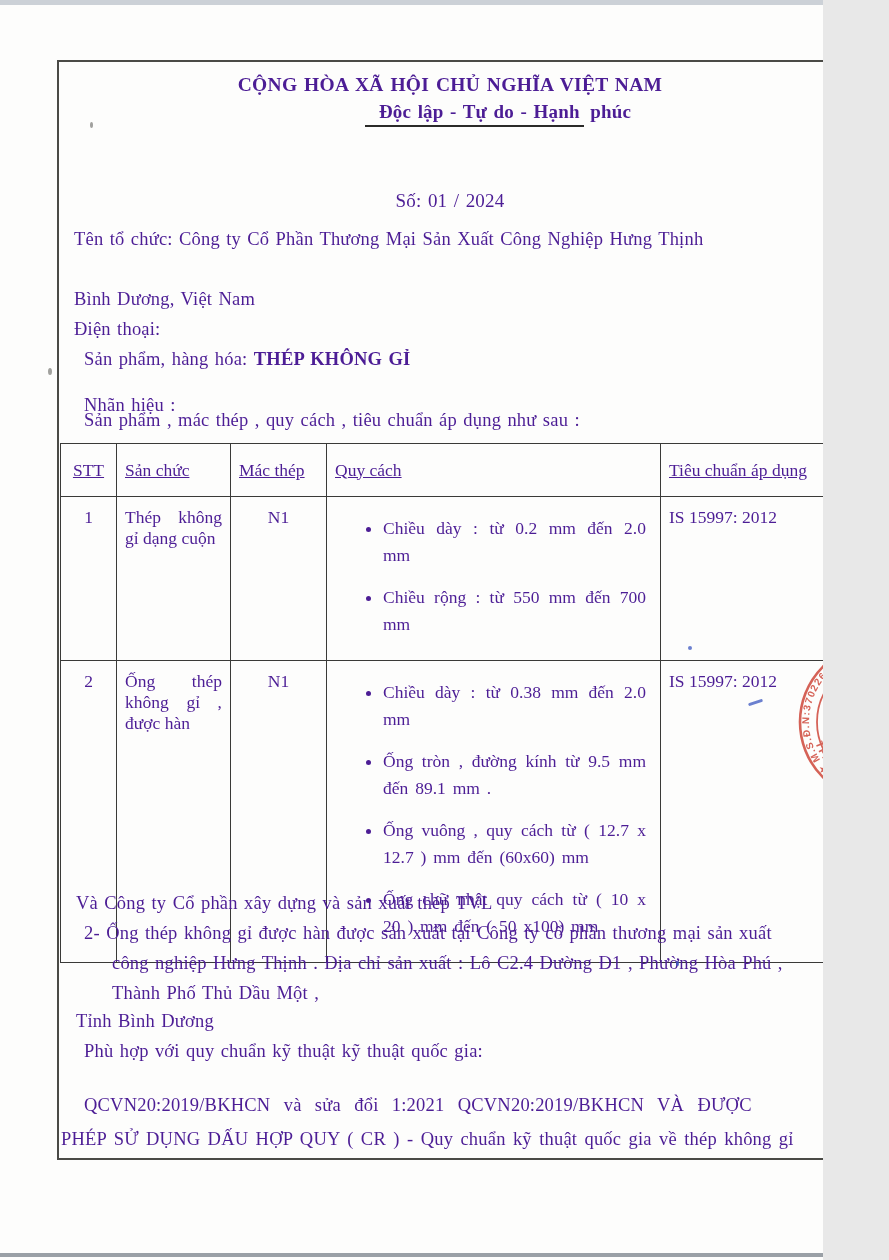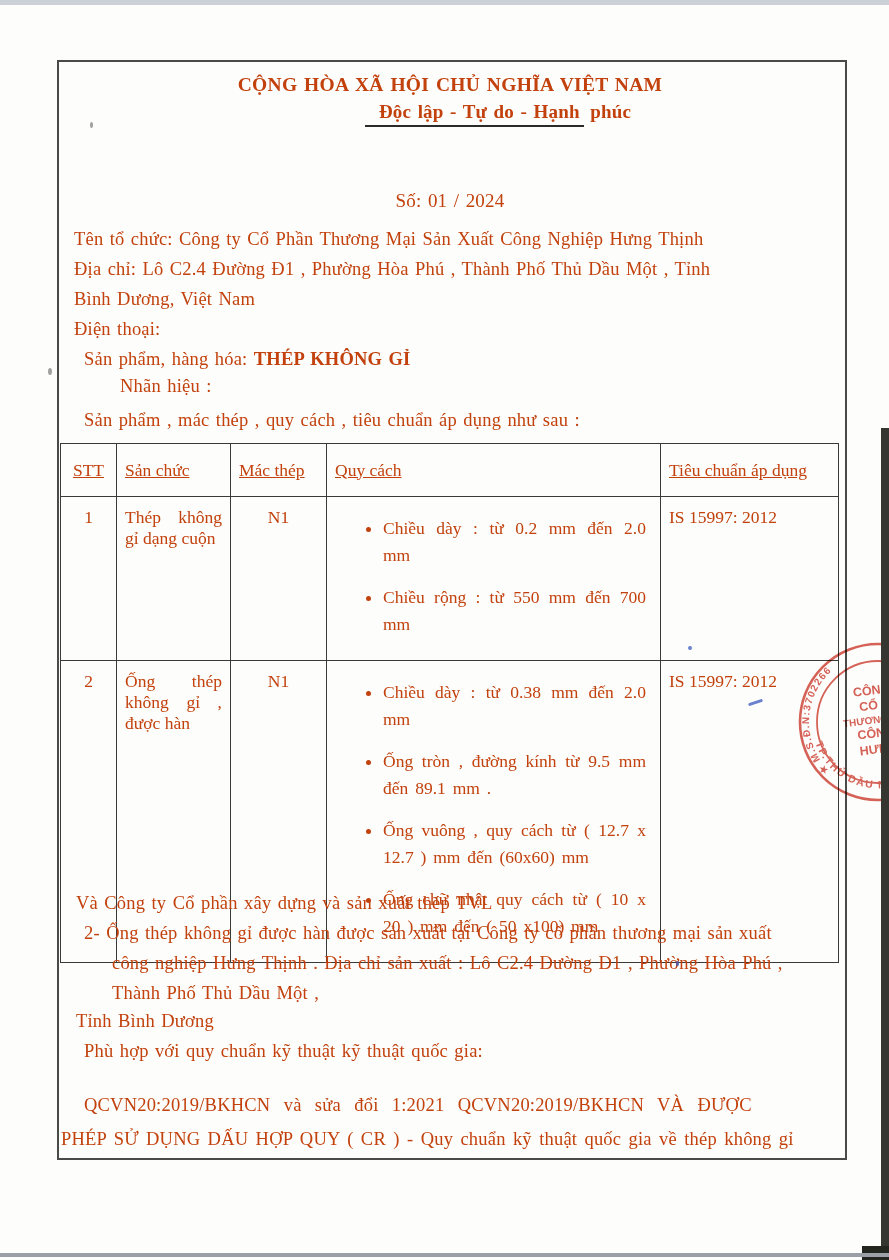--- a/index.html
+++ b/index.html
@@ -1,18 +1,18 @@
 <!DOCTYPE html>
 <html><head>
 <meta charset="utf-8">
 <style>
   html,body{margin:0;padding:0;background:#e8e8e8;}
   .scan{
-    position:relative;width:889px;height:1260px;background:#fdfdfc;
-    overflow:hidden;font-family:"Liberation Serif",serif;color:#c2410c;
+    position:relative;width:823px;height:1260px;background:#fdfdfc;
+    overflow:hidden;font-family:"Liberation Serif",serif;color:#4c1d95;
   }
   .top-strip{position:absolute;left:0;top:0;width:889px;height:5px;background:#ccd1d7;}
   .bottom-strip{position:absolute;left:0;top:1253px;width:889px;height:4px;background:#9aa0a6;}
   .right-band{position:absolute;left:881px;top:428px;width:8px;height:832px;background:#34362f;}
   .right-band-foot{position:absolute;left:862px;top:1246px;width:27px;height:14px;background:#23251f;}
   .frame{
     position:absolute;left:57px;top:60px;width:786px;height:1096px;
     border:2px solid #4a4a46;background:transparent;
   }
   .line{position:absolute;line-height:26px;font-size:18.5px;letter-spacing:.2px;word-spacing:1.5px;white-space:nowrap;}
@@ -46,25 +46,24 @@
 <div class="scan">
 
   <div class="top-strip"></div>
   <div class="frame"></div>
 
   <div class="line center nat-title">CỘNG HÒA XÃ HỘI CHỦ NGHĨA VIỆT NAM</div>
   <div class="line center motto"><span class="u">Độc lập - Tự do - Hạnh</span><span> phúc</span></div>
   <div class="line center doc-number">Số: 01 / 2024</div>
 
   <div class="line" style="left:74px;top:226px;">Tên tổ chức: Công ty Cổ Phần Thương Mại Sản Xuất Công Nghiệp Hưng Thịnh</div>
-  <div class="line" style="left:74px;top:256px;">Địa chỉ: Lô C2.4 Đường Đ1 , Phường Hòa Phú , Thành Phố Thủ Dầu Một , Tỉnh</div>
   <div class="line" style="left:74px;top:286px;">Bình Dương, Việt Nam</div>
   <div class="line" style="left:74px;top:316px;">Điện thoại:</div>
   <div class="line" style="left:84px;top:346px;"><span>Sản phẩm, hàng hóa: </span><b>THÉP KHÔNG GỈ</b></div>
-  <div class="line" style="left:84px;top:373px;margin-left:36px;">Nhãn hiệu :</div>
+  <div class="line" style="left:84px;top:392px;">Nhãn hiệu :</div>
   <div class="line" style="left:84px;top:407px;">Sản phẩm , mác thép , quy cách , tiêu chuẩn áp dụng như sau :</div>
 
   <table class="spec">
     <colgroup>
       <col style="width:56px">
         <col style="width:114px">
         <col style="width:96px">
         <col style="width:334px">
         <col style="width:178px">
     </colgroup>

